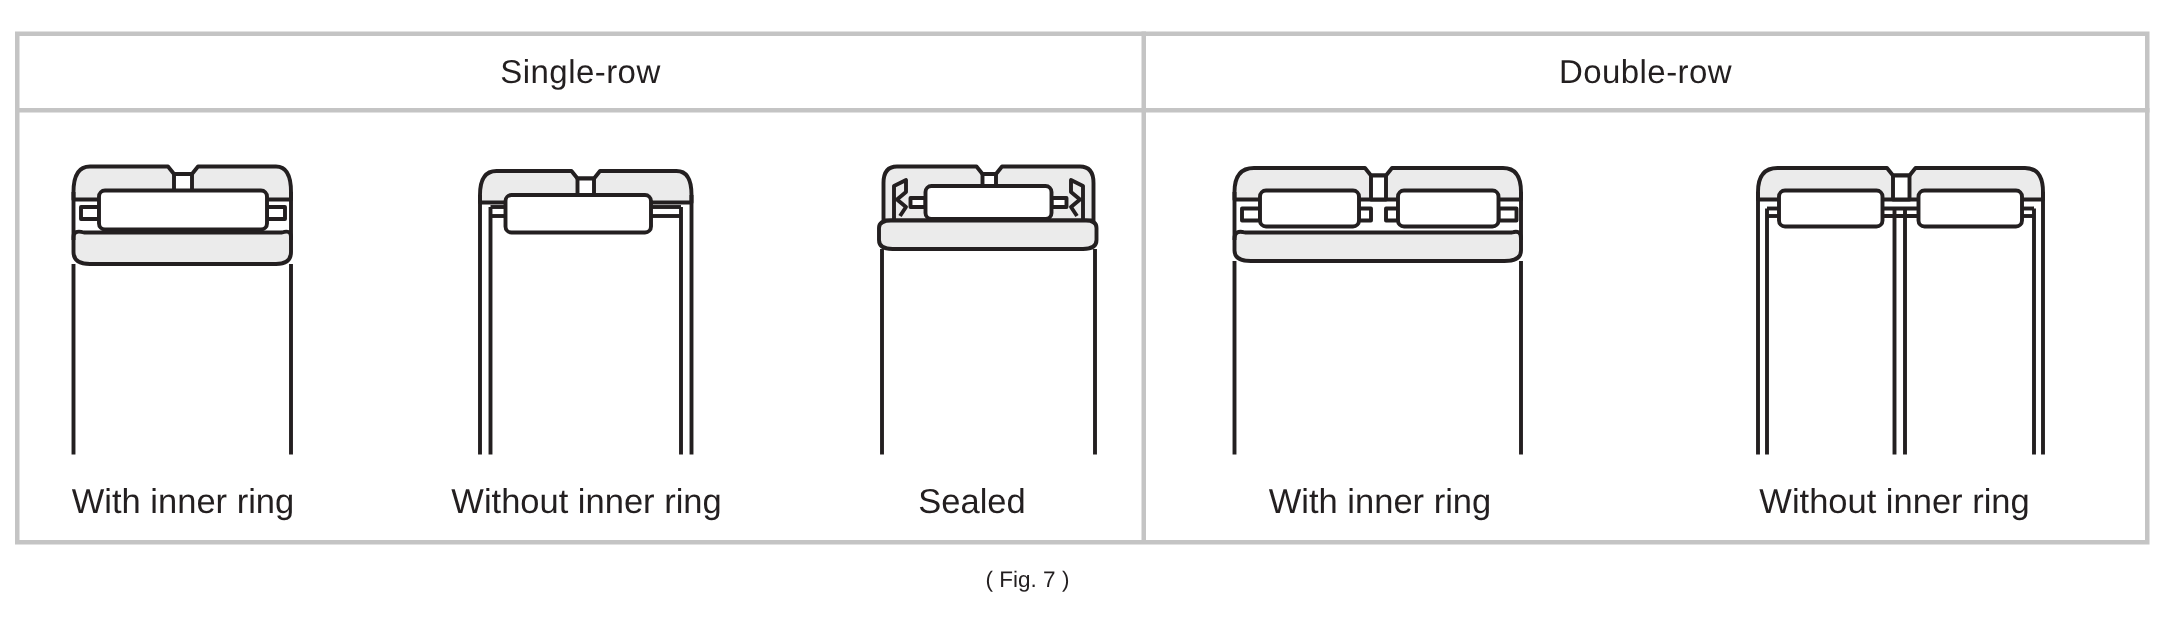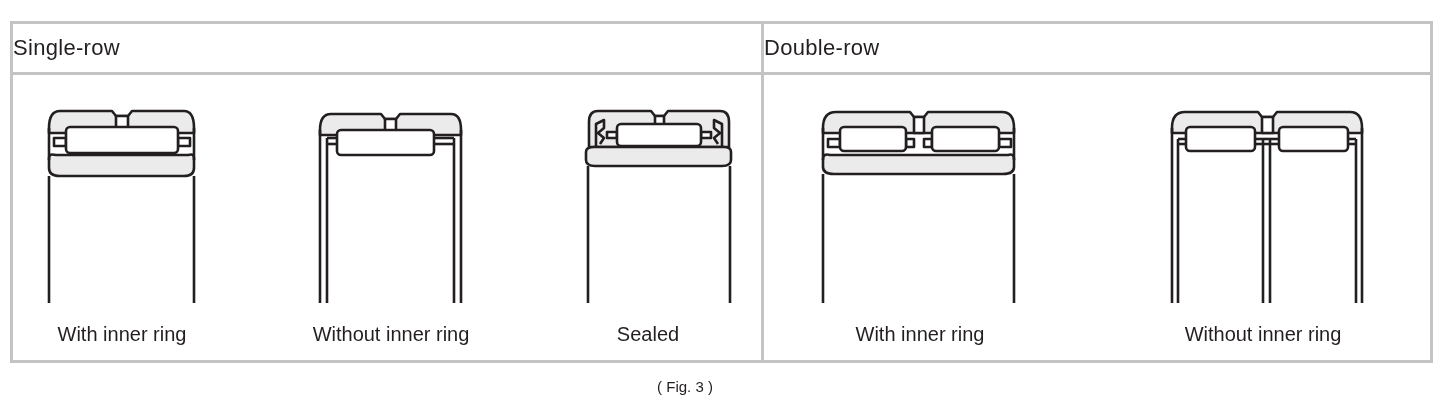--- a/index.html
+++ b/index.html
@@ -2,24 +2,24 @@
 <html><head>
   <meta charset="utf-8">
   <style>
     html, body { margin:0; padding:0; background:#ffffff; }
     body { width:1441px; height:418px; position:relative; overflow:hidden;
            font-family:"Liberation Sans", "DejaVu Sans", sans-serif; color:#231f20; }
     .frame { position:absolute; left:10px; top:21px; width:1417px; height:336px;
              border:3px solid #c4c4c4; box-sizing:content-box; }
     .hdiv { position:absolute; left:10px; top:72px; width:1423px; height:3px; background:#c4c4c4; }
     .vdiv { position:absolute; left:761px; top:21px; width:3px; height:339px; background:#c4c4c4; }
-    .hdr { position:absolute; top:24px; height:36px; line-height:48px; text-align:left;
+    .hdr { position:absolute; top:24px; height:36px; line-height:48px; text-align:center;
            font-size:22px; font-weight:300; letter-spacing:0.3px; }
     .lbl { position:absolute; top:314px; height:40px; line-height:40px; text-align:center;
-           font-size:20px; white-space:nowrap; }
+           font-size:23px; white-space:nowrap; }
     .cap { position:absolute; top:378px; left:600px; width:170px; text-align:center; font-size:15px; }
     svg.art { position:absolute; top:0; left:0; }
   </style>
 </head>
 <body>
 
 <div>
   <div class="frame"></div>
   <div class="hdiv"></div>
   <div class="vdiv"></div>
@@ -120,14 +120,14 @@
       <line class="l" x1="1348" y1="144" x2="1356" y2="144"></line>
     </g>
   </svg>
 
   <div class="lbl" style="left:22px;width:200px;">With inner ring</div>
   <div class="lbl" style="left:280px;width:222px;">Without inner ring</div>
   <div class="lbl" style="left:588px;width:120px;">Sealed</div>
   <div class="lbl" style="left:820px;width:200px;">With inner ring</div>
   <div class="lbl" style="left:1150px;width:226px;">Without inner ring</div>
 
-  <div class="cap">( Fig. 3 )</div>
+  <div class="cap">( Fig. 7 )</div>
 </div>
 
 </body></html>

